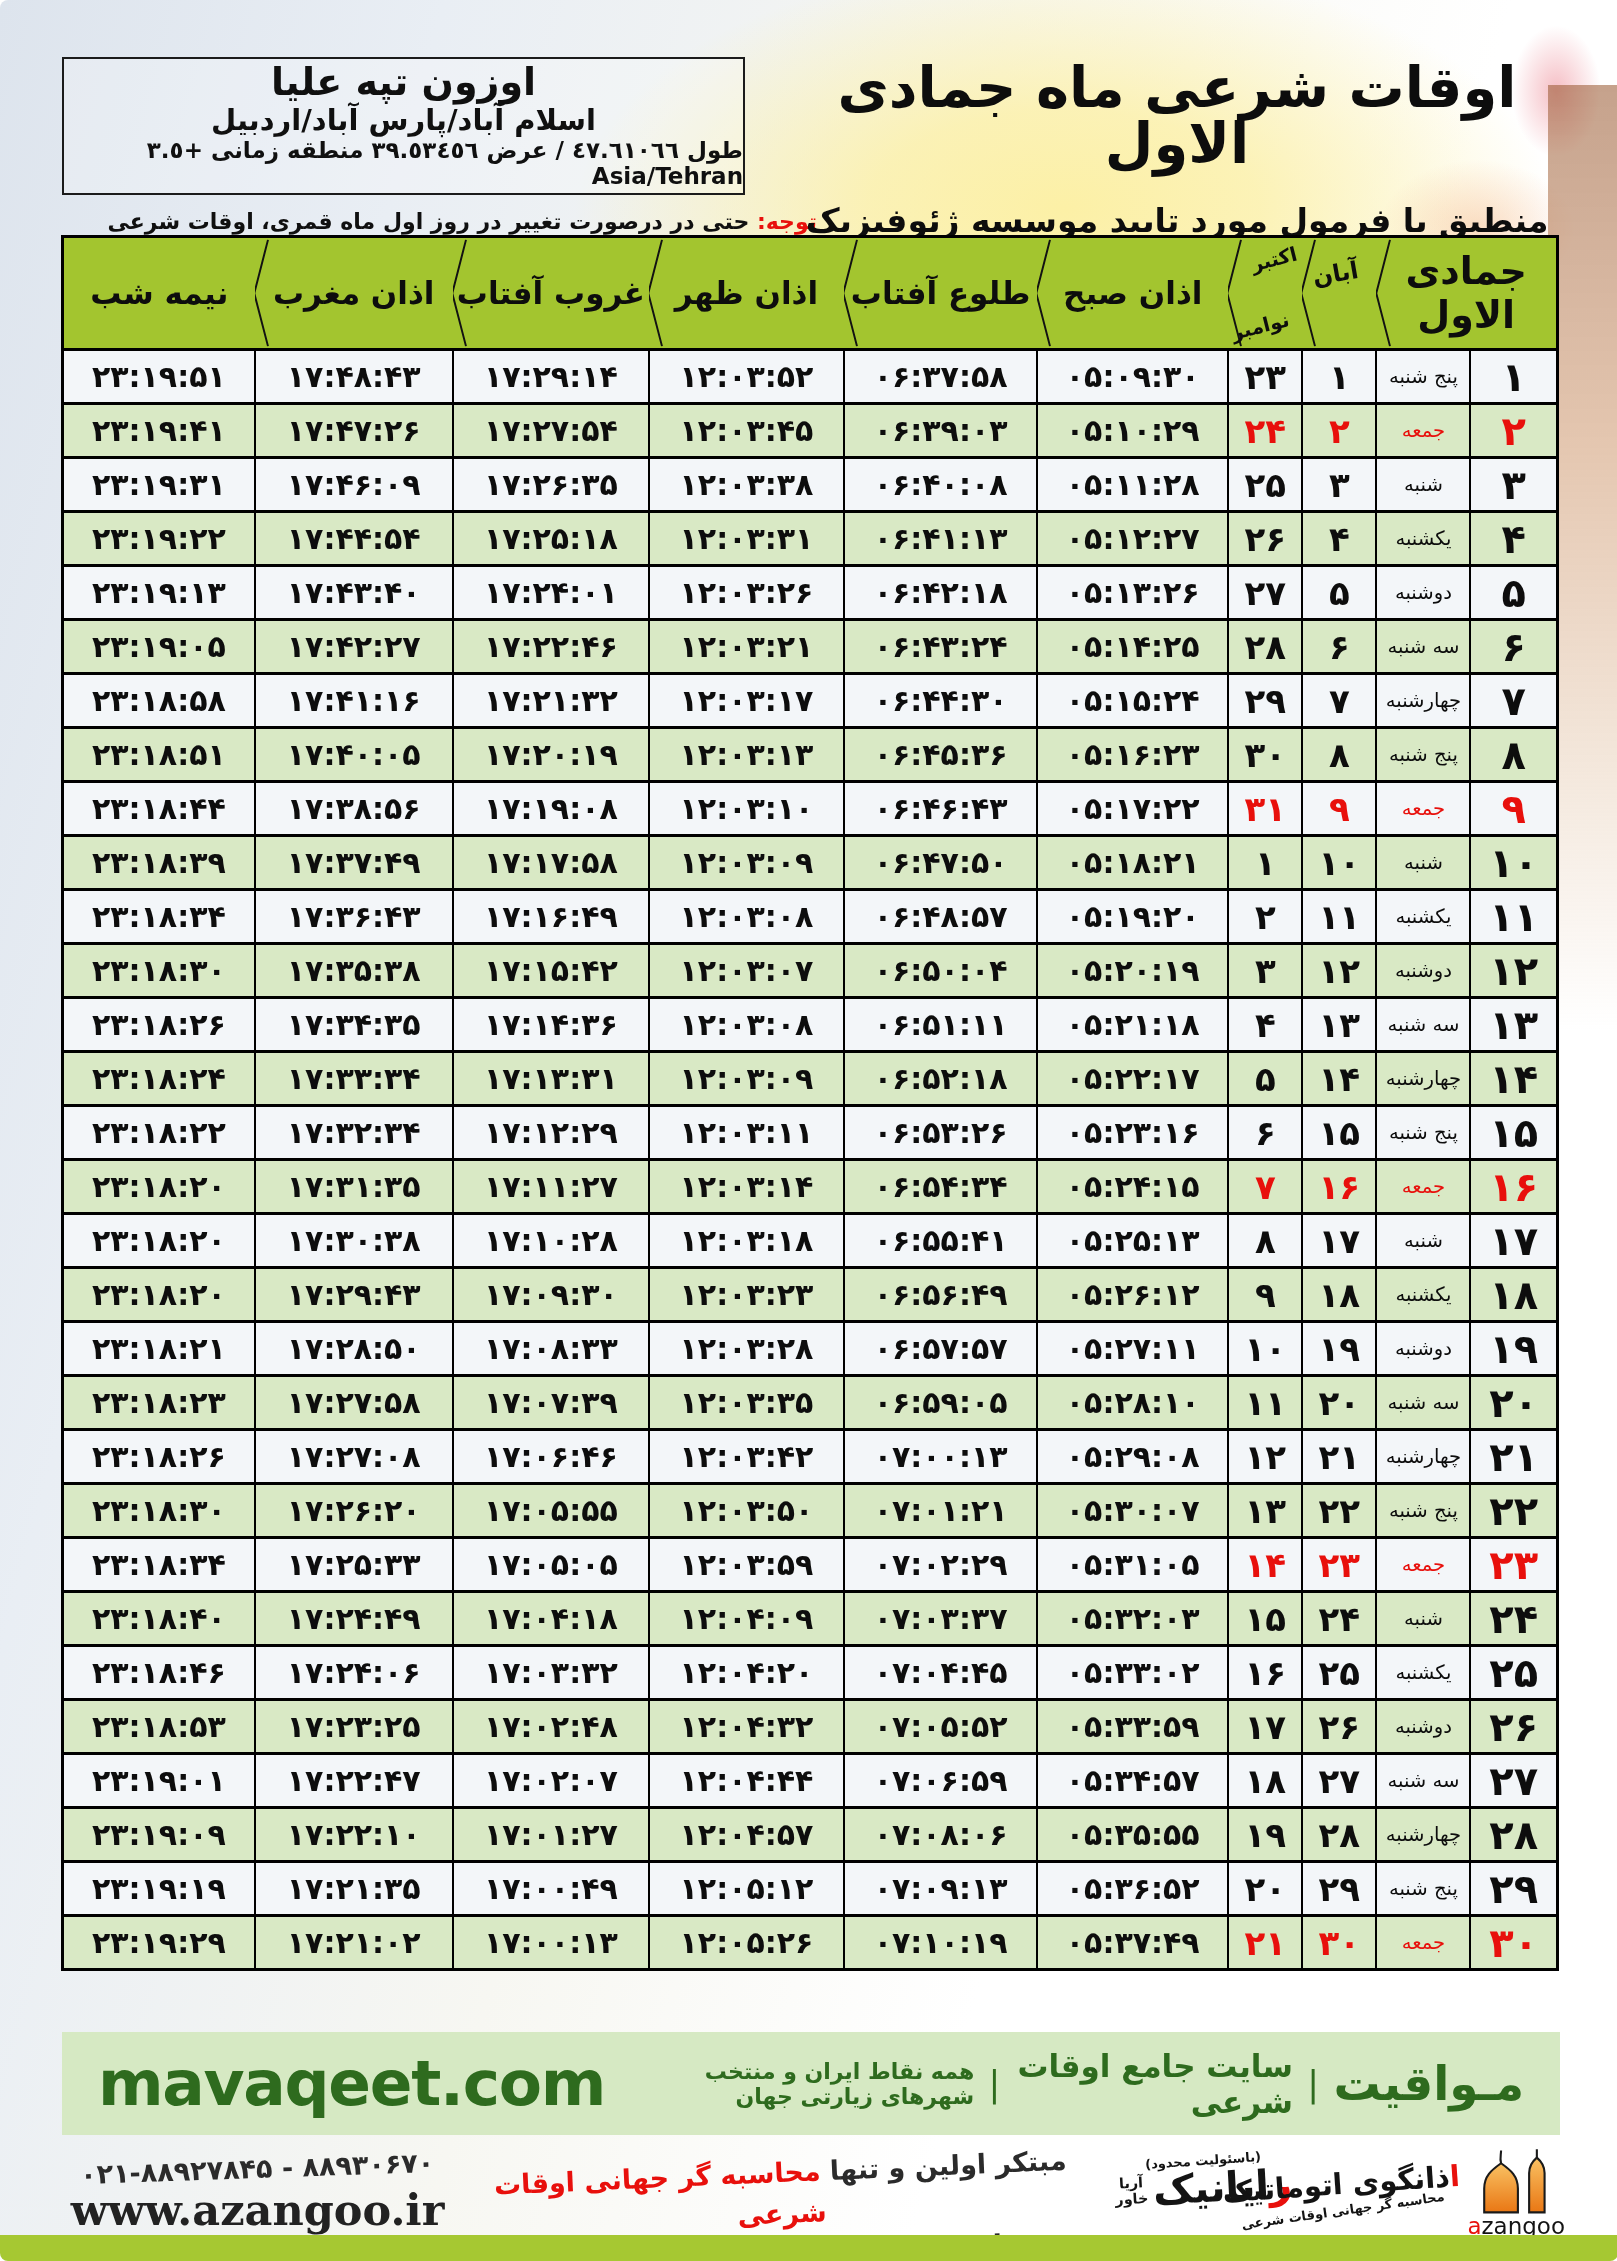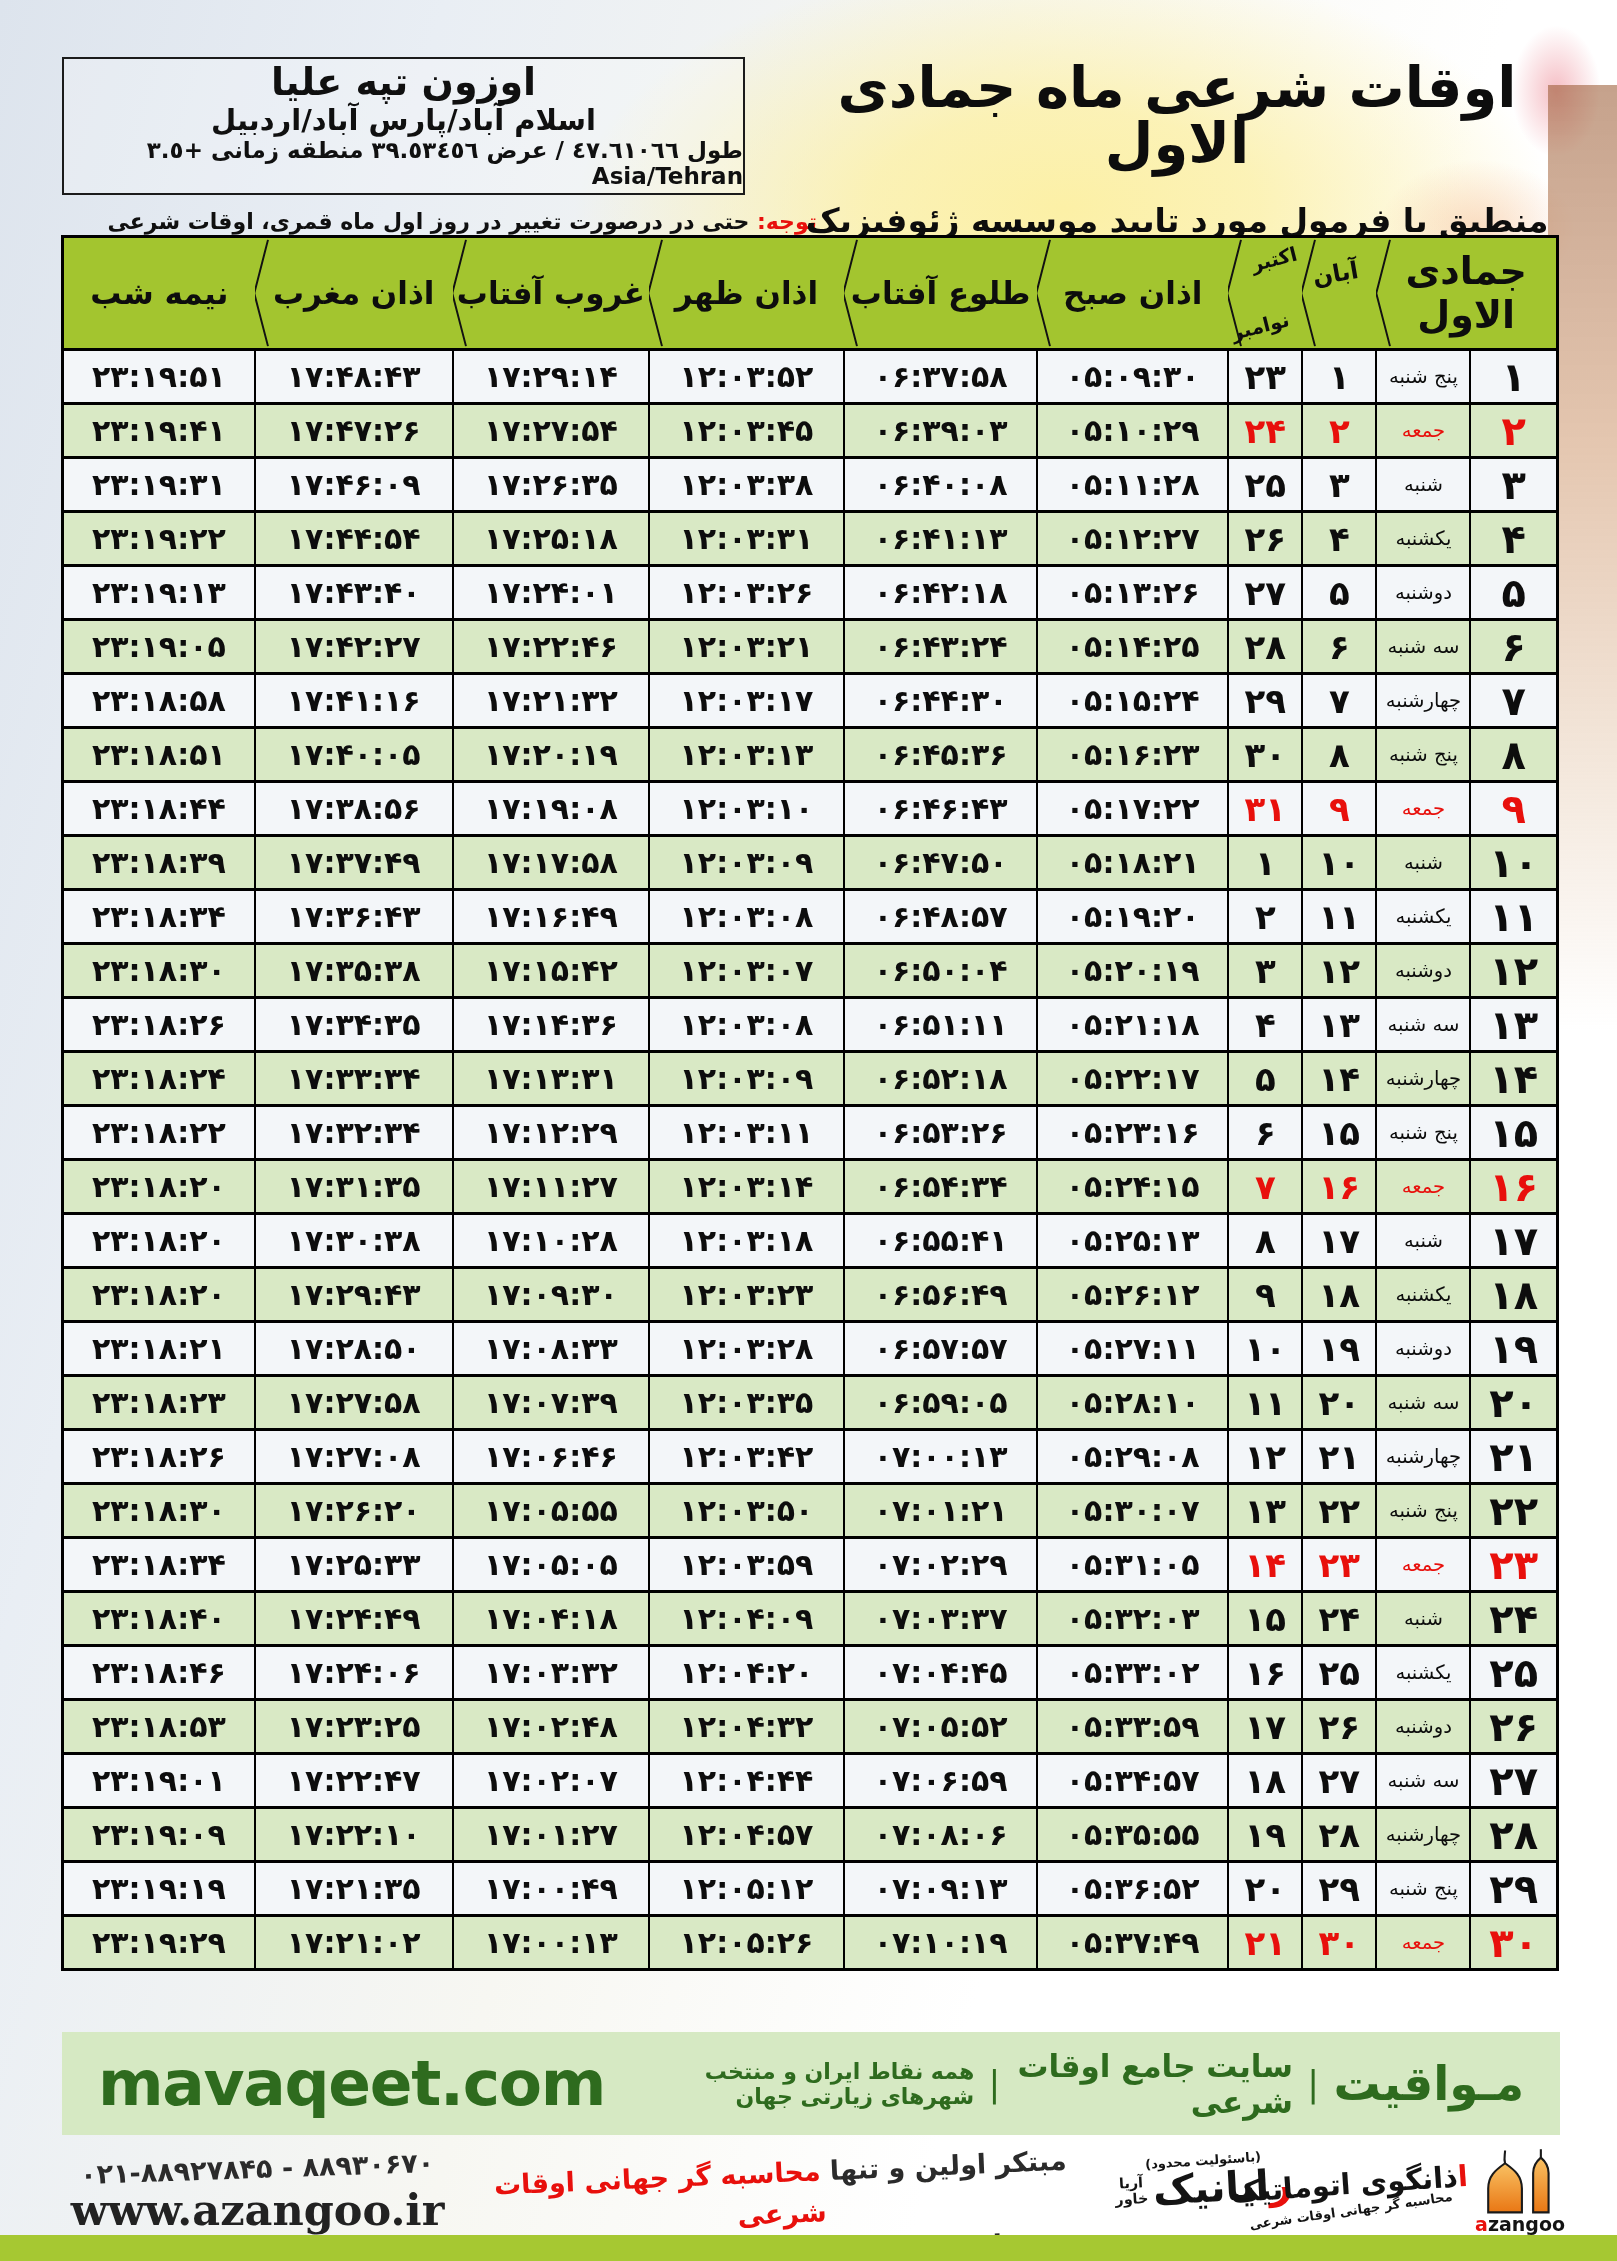--- a/index.html
+++ b/index.html
@@ -1,18 +1,18 @@
 <!DOCTYPE html>
 <html lang="fa" style="--accent: #a3c52f; --row_green: #d9e9c5; --row_white: #f3f6f9; --red: #e8100c; --band_bg: #d6e9c3; --band_text: #2e6b1e; --lime_bar: #a6c832; --orange: #f08300;font-size:10.4px"><head>
 <meta charset="utf-8">
 <style>
   html,body{margin:0;padding:0;}
   body{font-family:"DejaVu Sans", sans-serif;background:#fff;}
   #page{position:relative;width:1618px;height:2261px;overflow:hidden;
-        background:linear-gradient(105deg,#dde4ed 0%,#e9eef4 20%,#f7f7f2 46%,#ffffff 68%);}
+        background:linear-gradient(105deg,#dde4ed 0%,#e9eef4 20%,#f7f7f2 46%,#ffffff 68%);border-radius:8px;}
   
   .bg-glow{position:absolute;left:574px;top:-39px;width:979px;height:496px;z-index:0;
            background:radial-gradient(closest-side,#fcf0a6 0%,rgba(252,240,166,.8) 40%,rgba(252,240,166,0) 100%);}
   .bg-floral{position:absolute;right:0;top:0;width:281px;height:326px;z-index:0;
            background:radial-gradient(closest-side at 78% 28%,rgba(233,110,125,.45),rgba(233,110,125,0) 72%),
                       radial-gradient(closest-side at 50% 70%,rgba(242,160,110,.35),rgba(242,160,110,0) 70%);}
   .bg-photo{position:absolute;right:0;top:85px;width:70px;height:946px;z-index:0;filter:blur(0.7px);
            background:linear-gradient(180deg,rgba(150,85,45,.55),rgba(196,130,80,.45) 38%,rgba(214,170,128,.28) 72%,rgba(214,170,128,0));}
   .content{position:relative;z-index:1;}
 
@@ -76,21 +76,21 @@
   .rayanik-name{font-size:40px;font-weight:900;line-height:1;}
   .rayanik-name .red{color:var(--red);}
   .rayanik-side{display:flex;flex-direction:column;font-size:14.4px;font-weight:700;line-height:1.1;}
   .azangoo{position:absolute;left:1311px;top:2145px;width:254px;display:flex;align-items:flex-start;
            justify-content:flex-end;gap:6.5px;}
   .az-text{direction:rtl;text-align:center;margin-top:25px;transform:rotate(-4deg);}
   .az-fa{font-size:29px;font-weight:900;color:#131313;white-space:nowrap;line-height:1;}
   .az-fa .red{color:var(--red);}
   .az-sub{font-size:13px;font-weight:700;color:#131313;transform:rotate(-4deg);margin-top:3.9px;}
   .az-iconwrap{display:flex;flex-direction:column;align-items:center;}
-  .az-latin{font-size:19px;font-weight:700;color:#131313;line-height:1;margin-top:-2.6px;}
+  .az-latin{font-size:23px;font-weight:400;color:#131313;line-height:1;margin-top:-2.6px;}
   .az-latin .red{color:var(--red);}
   .lime-bar{position:absolute;left:0;top:2235px;width:1618px;height:26px;background:var(--lime_bar);}
 </style>
 </head>
 <body>
 
 <div id="page">
   <div class="bg-glow"></div>
   <div class="bg-floral"></div>
   <div class="bg-photo"></div>

